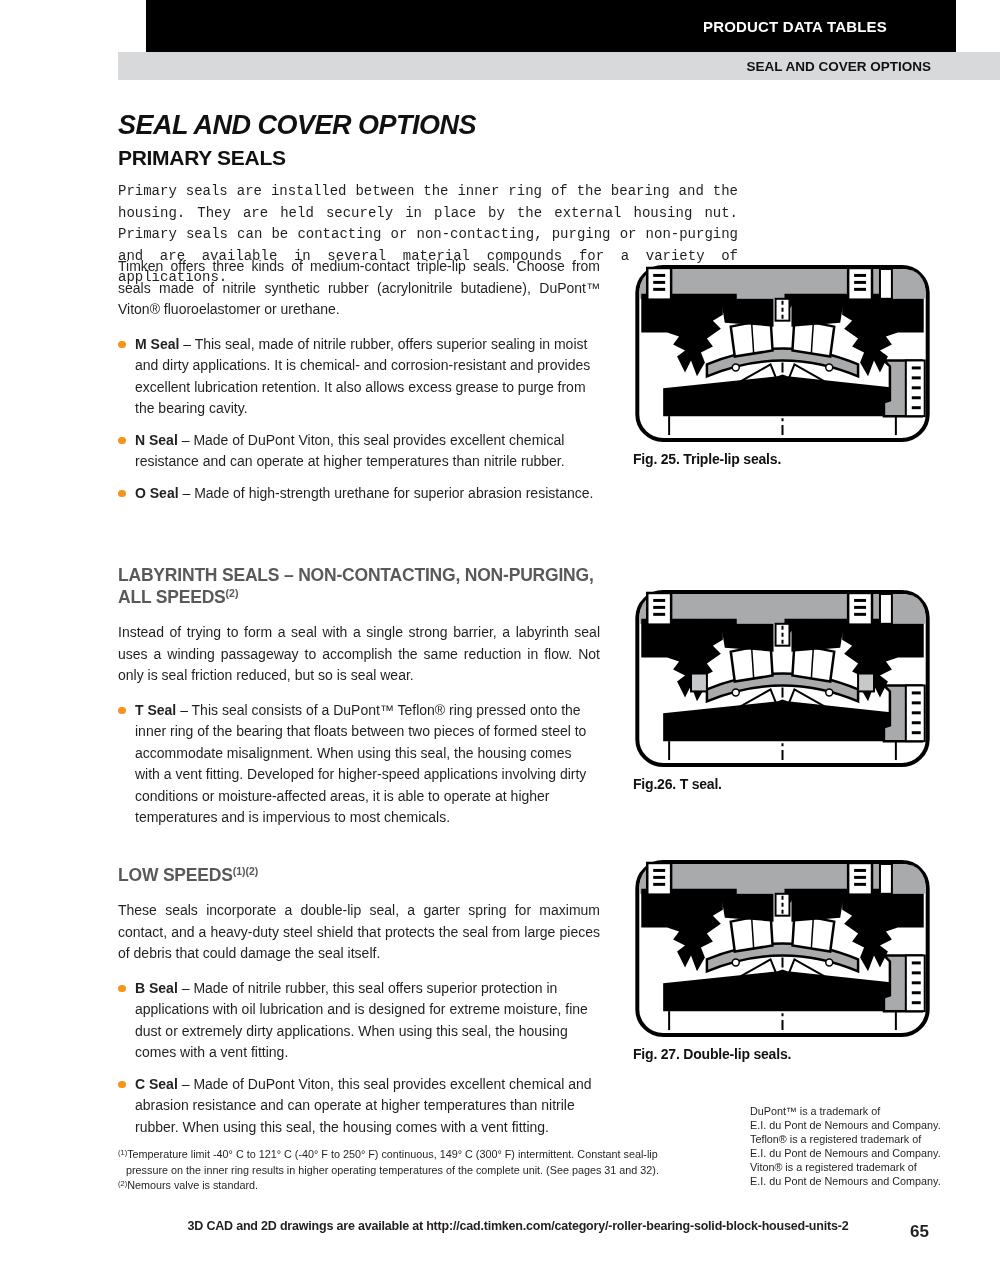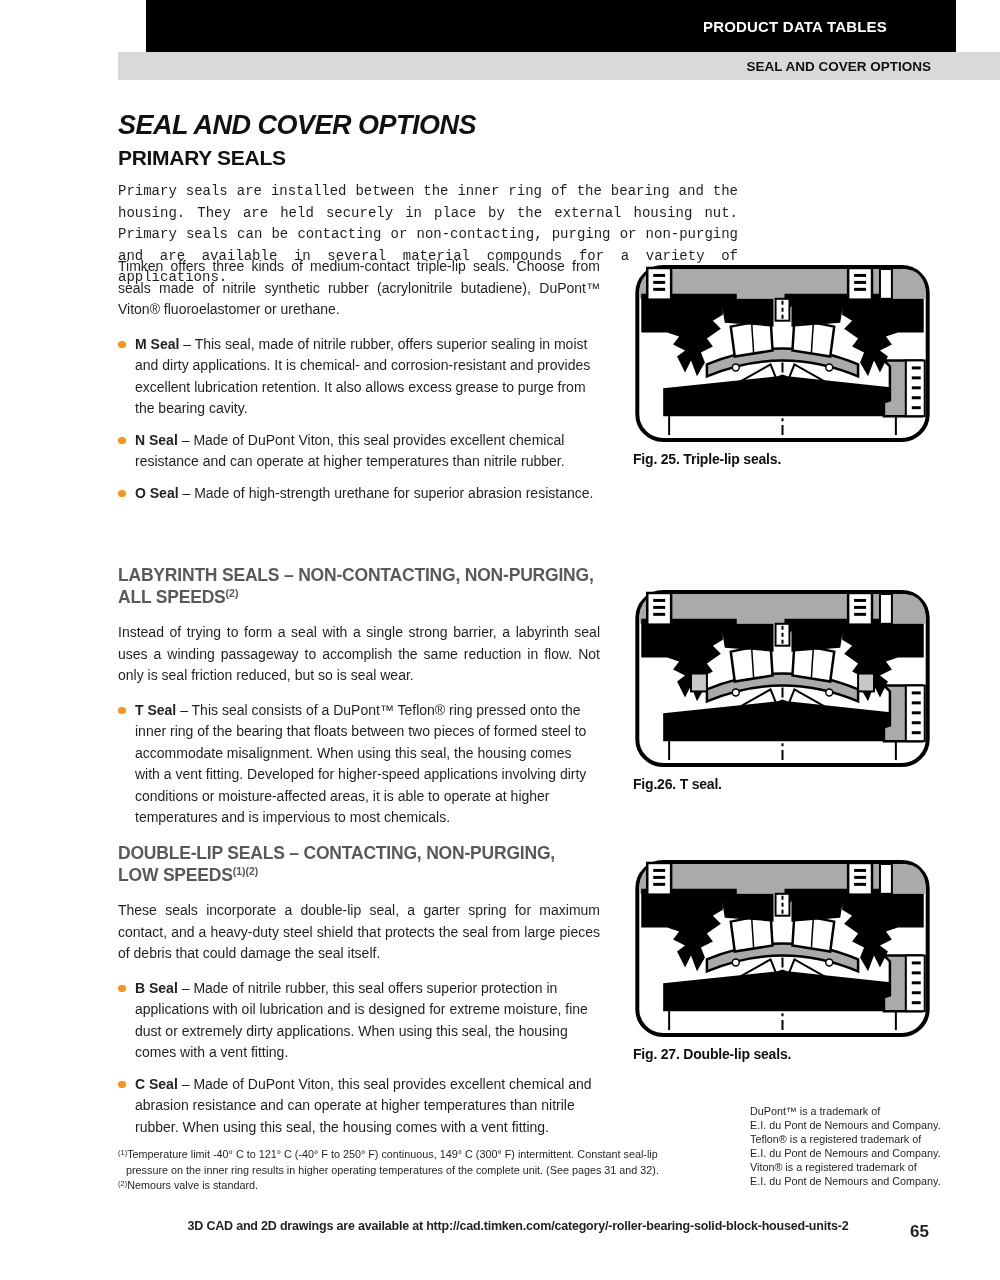--- a/index.html
+++ b/index.html
@@ -109,21 +109,21 @@
   <div class="section sec-2">
     <h3><span>LABYRINTH SEALS – NON-CONTACTING, NON-PURGING,</span><br>
       <span>ALL SPEEDS</span><span class="sup">(2)</span></h3>
     <p class="body">Instead of trying to form a seal with a single strong barrier, a labyrinth seal uses a winding passageway to accomplish the same reduction in flow. Not only is seal friction reduced, but so is seal wear.</p>
     <ul class="bullets">
       <li><span class="dot"></span><b>T Seal</b><span> – This seal consists of a DuPont™ Teflon® ring pressed onto the inner ring of the bearing that floats between two pieces of formed steel to accommodate misalignment. When using this seal, the housing comes with a vent fitting. Developed for higher-speed applications involving dirty conditions or moisture-affected areas, it is able to operate at higher temperatures and is impervious to most chemicals.</span></li>
     </ul>
   </div>
 
   <div class="section sec-3">
-    <h3><span>DOUBLE-LIP SEALS – CONTACTING, NON-PURGING,</span><br>
+    <h3><br>
       <span>LOW SPEEDS</span><span class="sup">(1)(2)</span></h3>
     <p class="body">These seals incorporate a double-lip seal, a garter spring for maximum contact, and a heavy-duty steel shield that protects the seal from large pieces of debris that could damage the seal itself.</p>
     <ul class="bullets">
       <li><span class="dot"></span><b>B Seal</b><span> – Made of nitrile rubber, this seal offers superior protection in applications with oil lubrication and is designed for extreme moisture, fine dust or extremely dirty applications. When using this seal, the housing comes with a vent fitting.</span></li>
       <li><span class="dot"></span><b>C Seal</b><span> – Made of DuPont Viton, this seal provides excellent chemical and abrasion resistance and can operate at higher temperatures than nitrile rubber. When using this seal, the housing comes with a vent fitting.</span></li>
     </ul>
   </div>
 
   <svg class="defs-holder" aria-hidden="true">
     <defs>

